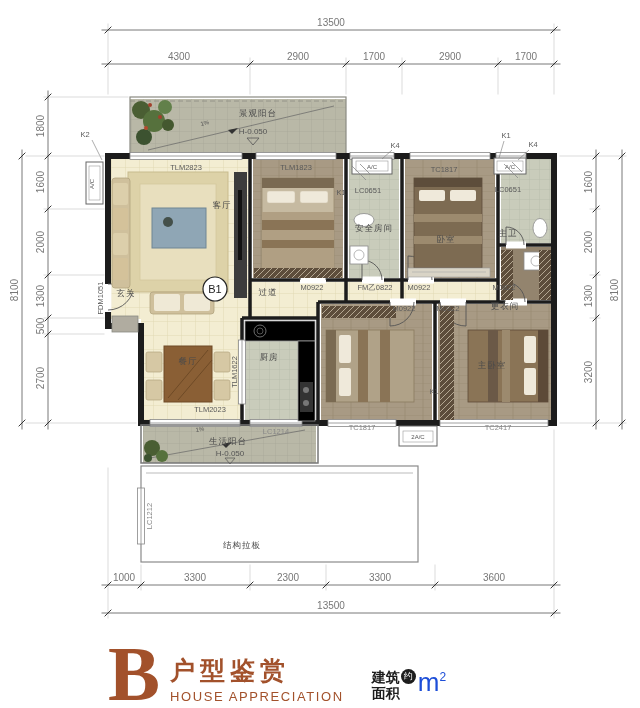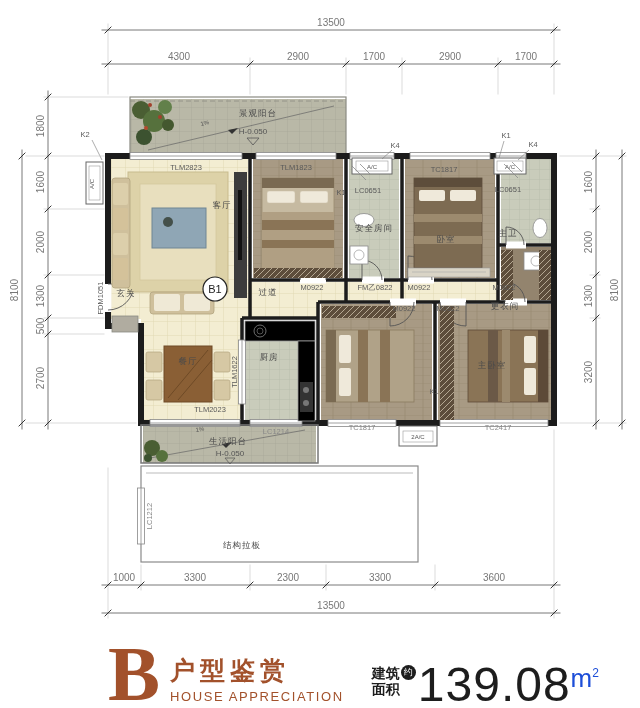--- a/index.html
+++ b/index.html
@@ -439,17 +439,16 @@
   <div class="title-block">
     <div class="t-cn" style="color: rgb(162, 81, 43);">户型鉴赏</div>
     <div class="t-en" style="color: rgb(162, 81, 43);">HOUSE APPRECIATION</div>
   </div>
   <div class="area-block">
     <div class="area-label">
       <span>建筑</span>
       <span>面积</span>
     </div>
     <div class="badge">约</div>
-    <div class="area-value">139.08</div>
     <div class="area-unit"><span>m</span><sup>2</sup></div>
   </div>
 </div>
 </div>
 
 </body></html>

